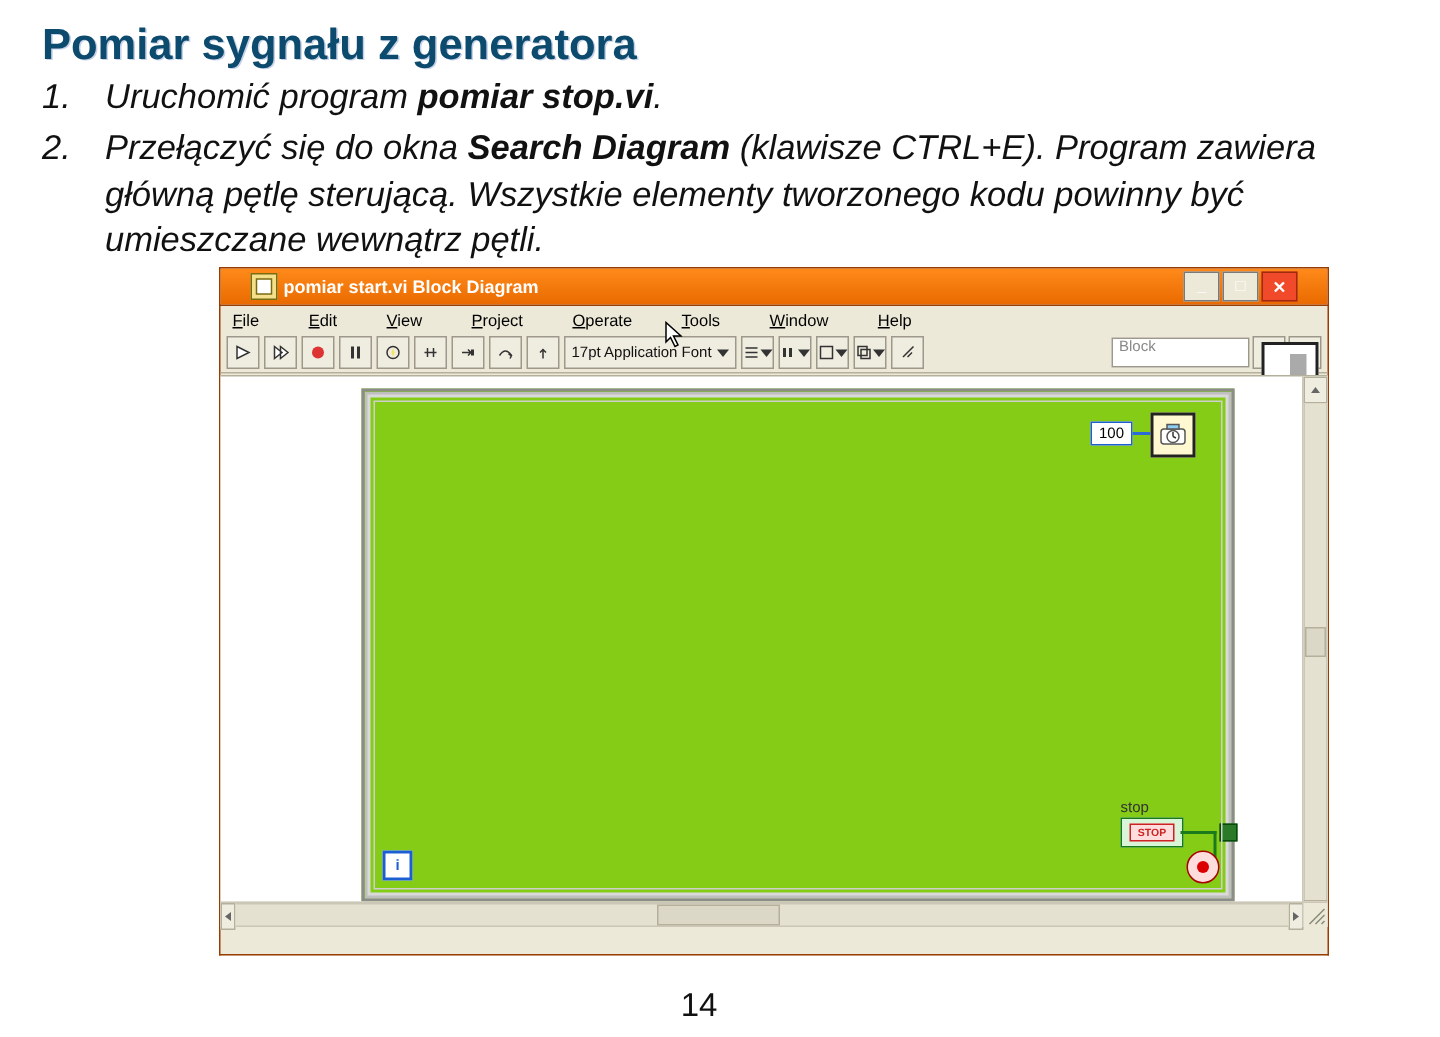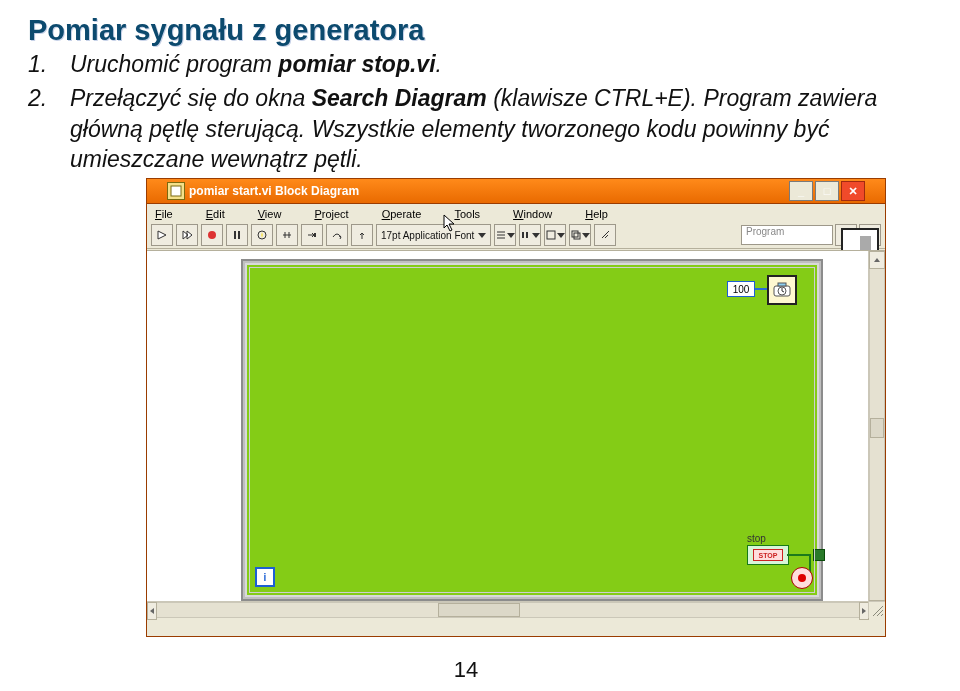--- a/index.html
+++ b/index.html
@@ -234,21 +234,21 @@
               <rect x="4" y="4" width="6" height="6" fill="none" stroke="#333"></rect>
             </svg>
             <div class="tri" style="margin-left:1px"></div>
           </div>
         <div class="btn">
             <svg width="12" height="12">
               <path d="M3 9 L8 4 M8 4 L10 2 M6 9 L9 6" stroke="#333"></path>
             </svg>
           </div>
         <div class="search-wrap">
-          <div class="search" title="Search"><span>Program</span></div>
+          <div class="search" title="Search"><span>Block</span></div>
           <div class="btn">
               <svg width="12" height="12">
                 <circle cx="5" cy="5" r="3" fill="none" stroke="#555"></circle>
                 <path d="M8 8 L11 11" stroke="#555"></path>
               </svg>
             </div>
           <div class="btn">?</div>
         </div>
       </div>
 

